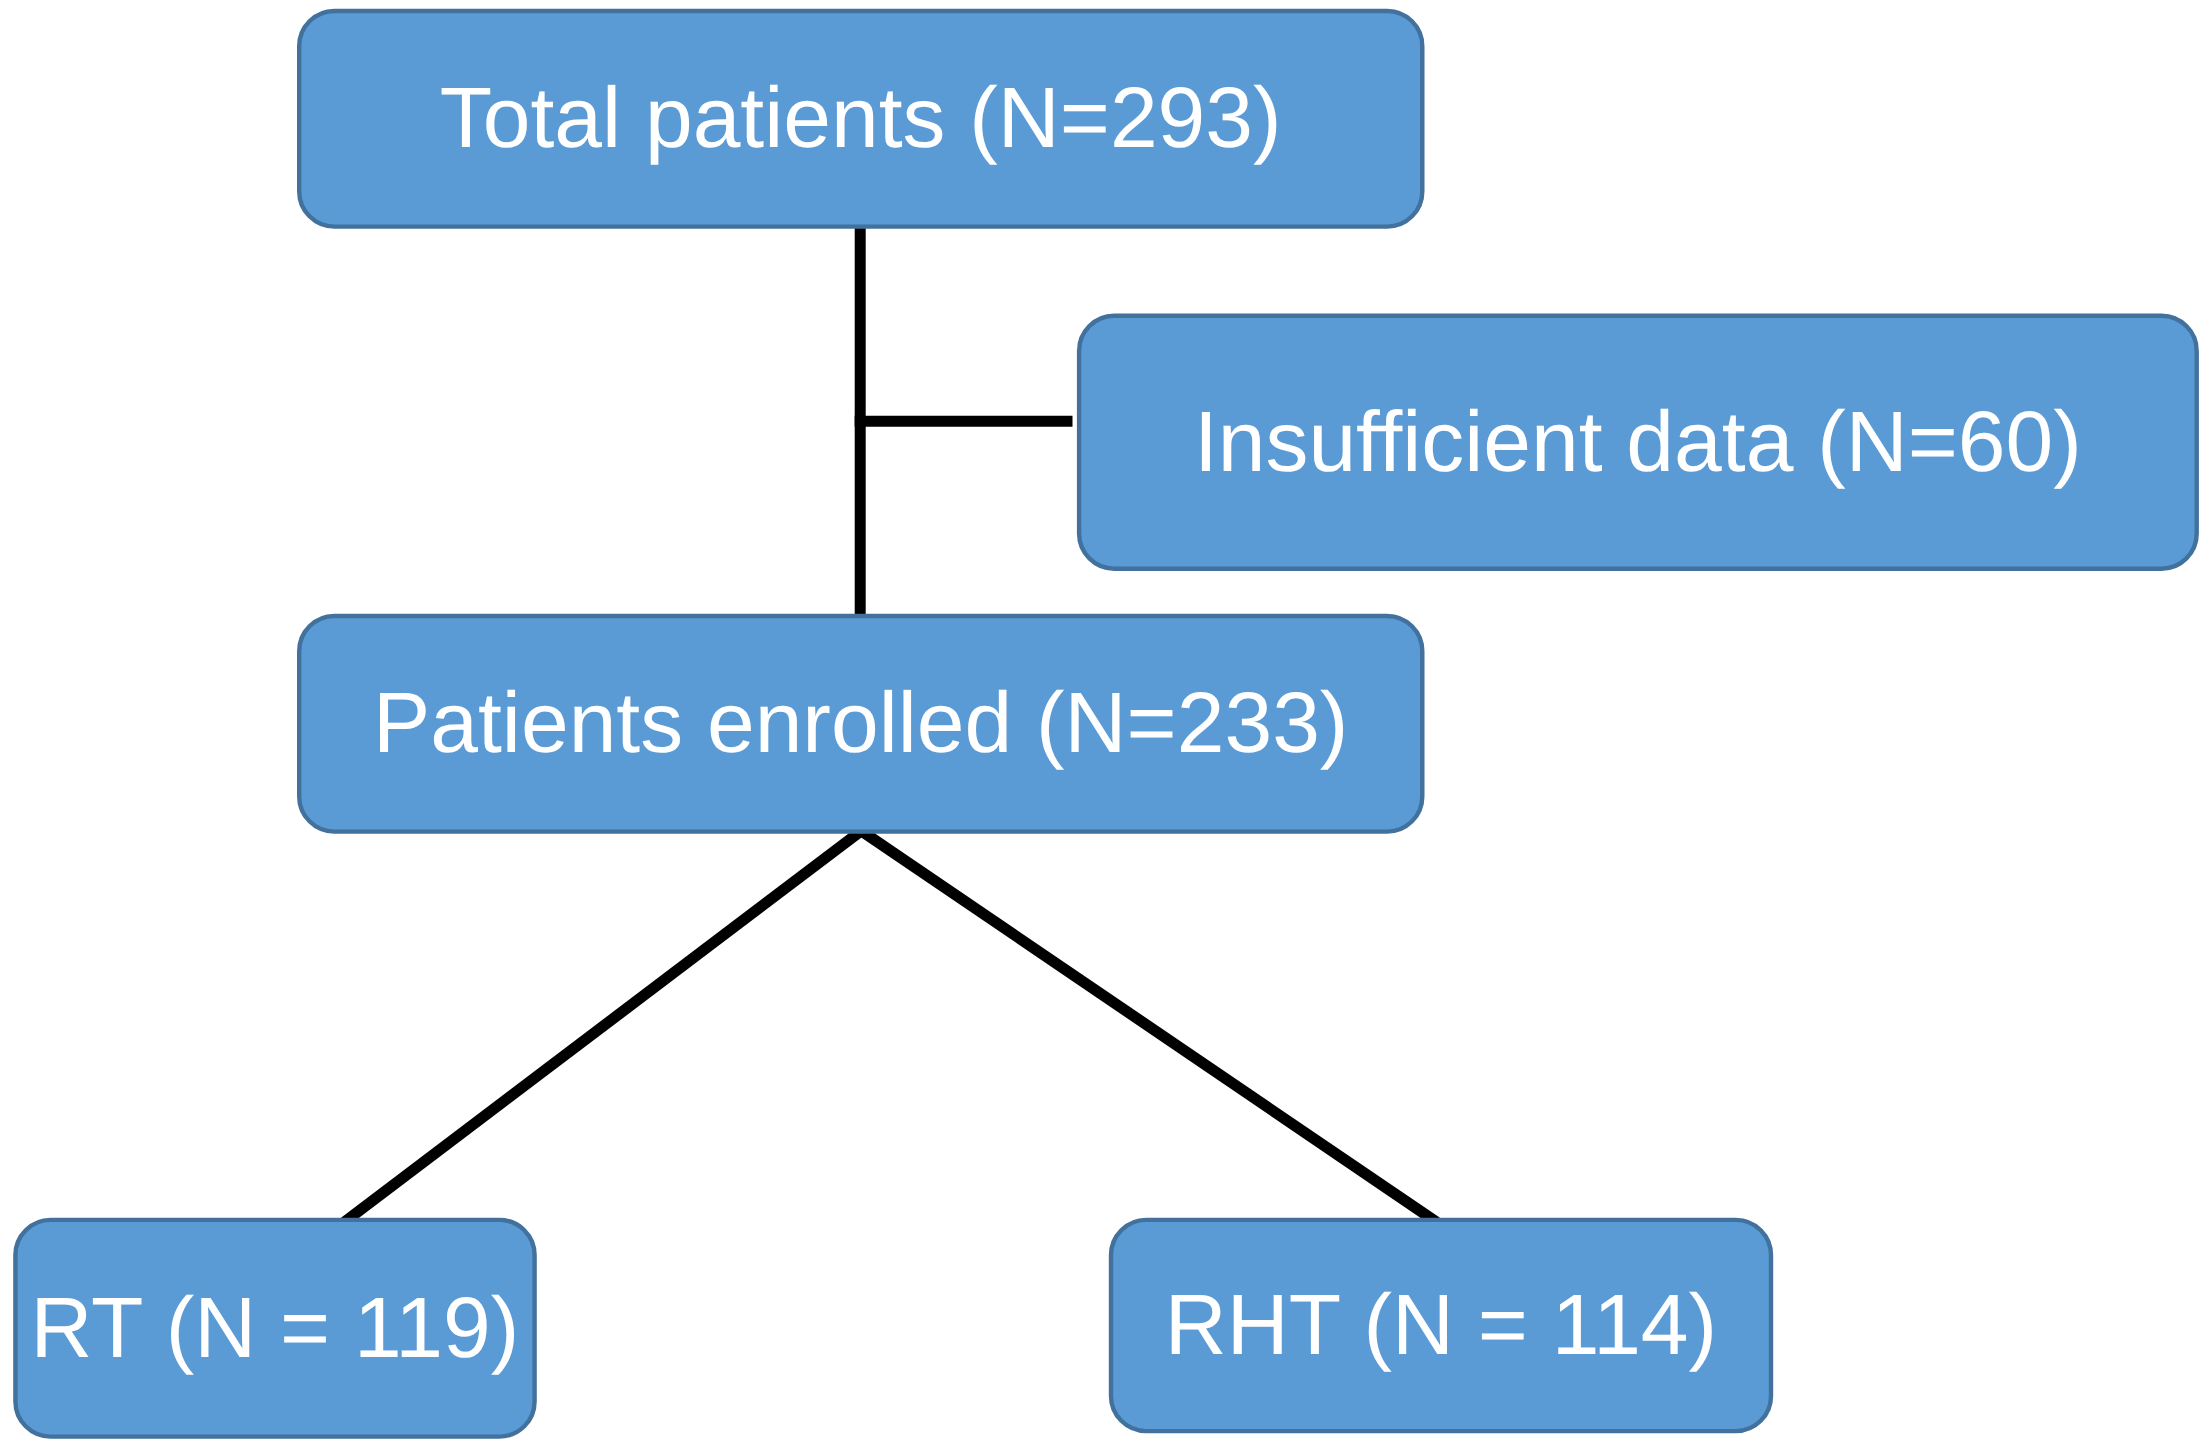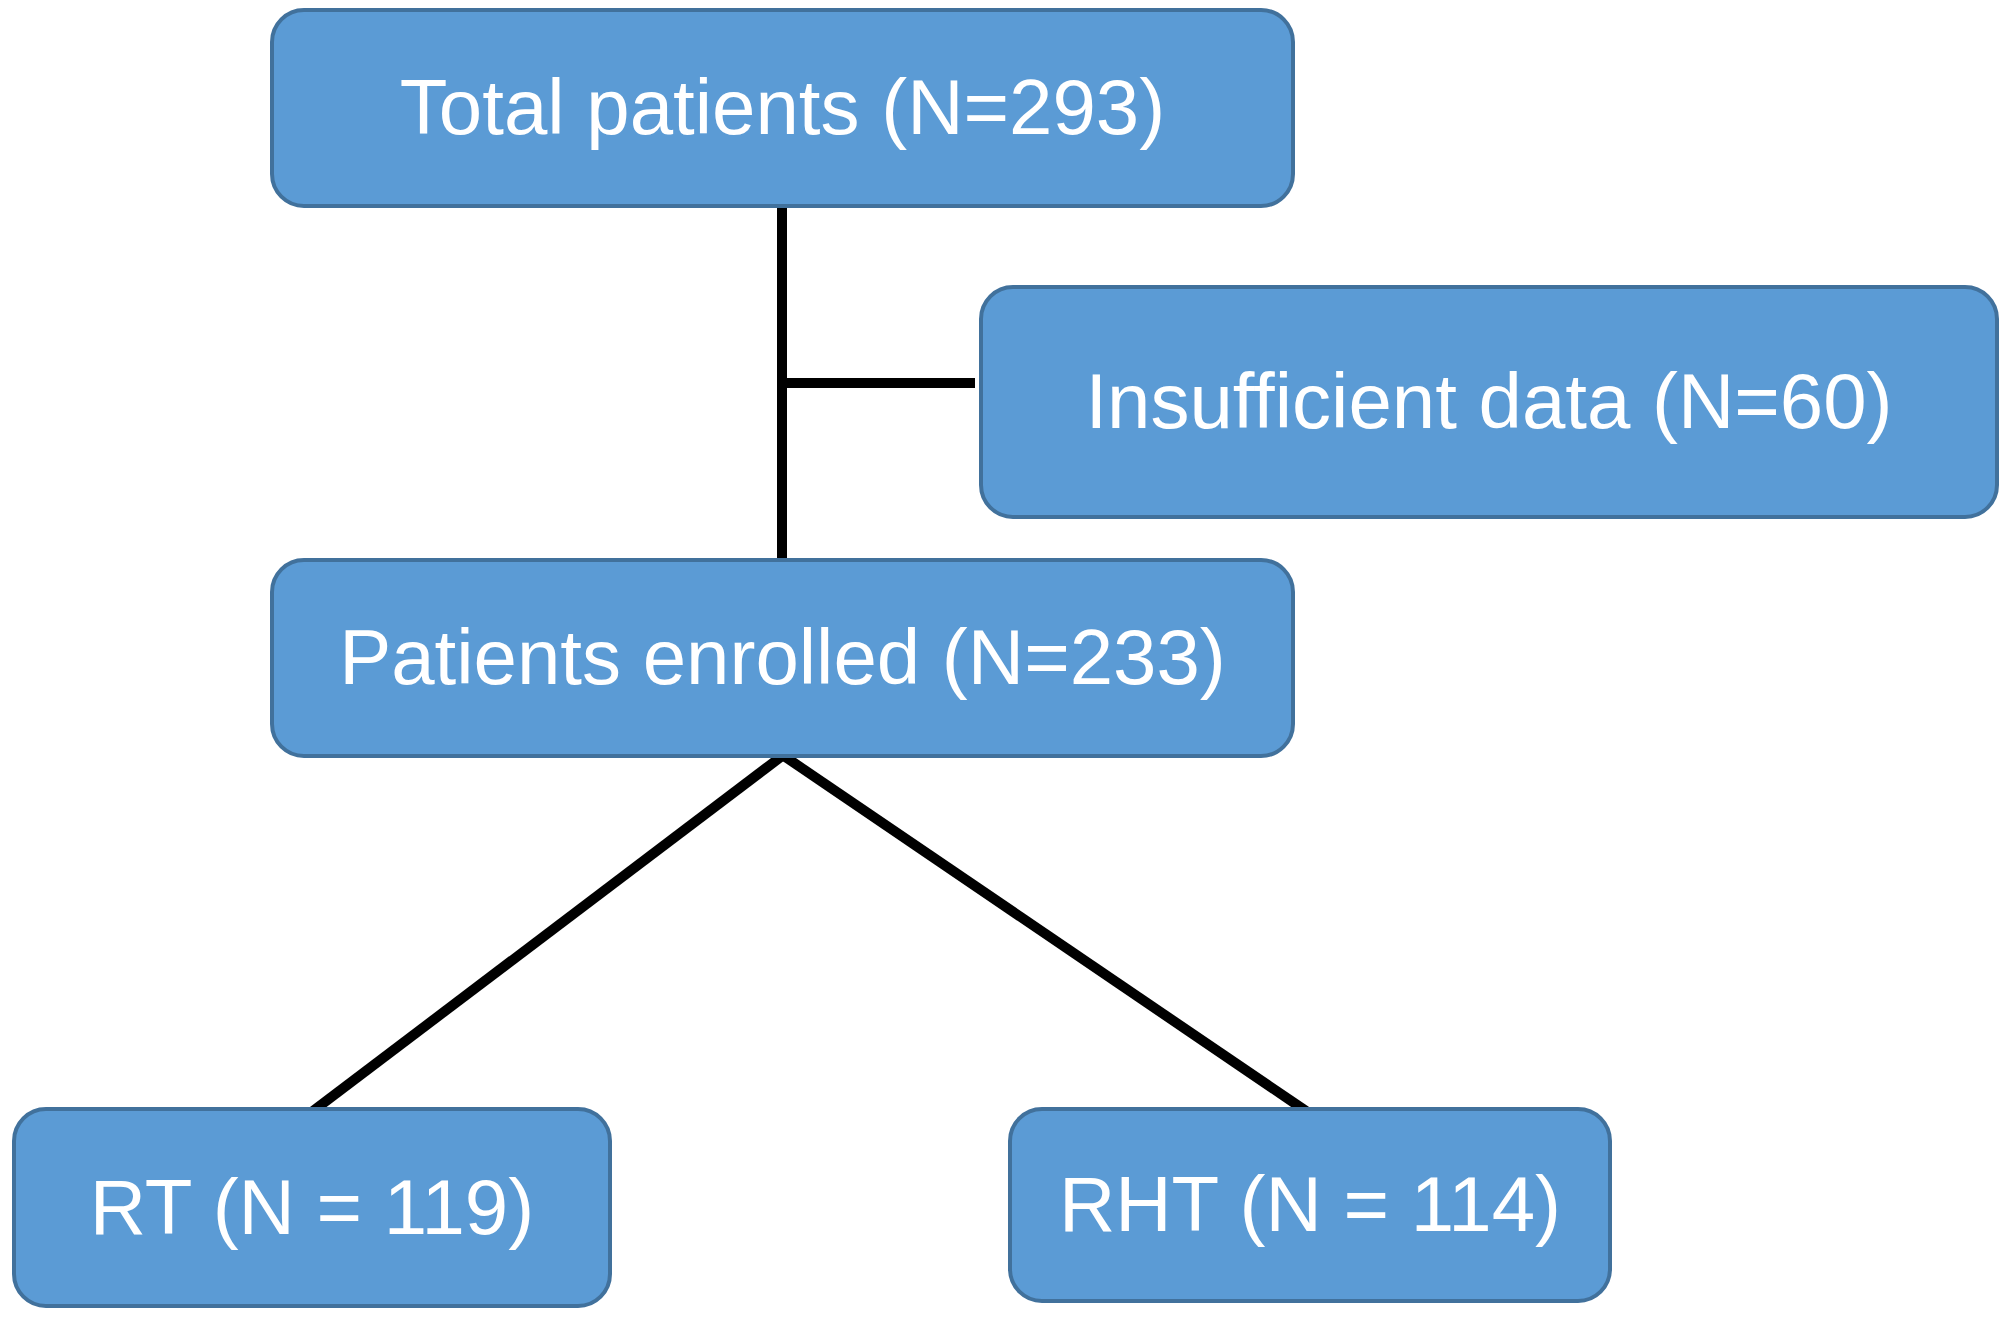--- a/index.html
+++ b/index.html
@@ -36,21 +36,21 @@
   }
   .node-label {
     color: var(--node-text, #ffffff);
     font-size: 78px;
     line-height: 1.1;
     white-space: nowrap;
   }
   .node-total       { left: 270px;  top: 8px;    width: 1025px; height: 200px; }
   .node-insufficient{ left: 979px;  top: 285px;  width: 1020px; height: 234px; }
   .node-enrolled    { left: 270px;  top: 558px;  width: 1025px; height: 200px; }
-  .node-rt          { left: 12px;   top: 1107px; width: 600px;  height: 201px; }
+  .node-rt          { left: 12px;   top: 1107px; width: 476px;  height: 201px; }
   .node-rht         { left: 991px;  top: 1107px; width: 604px;  height: 196px; margin-left: 17px; }
 </style>
 </head>
 <body>
 
 <div class="canvas">
 
   <svg class="connectors" viewBox="0 0 2008 1318" xmlns="http://www.w3.org/2000/svg" aria-hidden="true">
     <line x1="782" y1="205" x2="782" y2="562" stroke="#000000" stroke-width="10"></line>
     <line x1="777" y1="383" x2="975" y2="383" stroke="#000000" stroke-width="10"></line>

